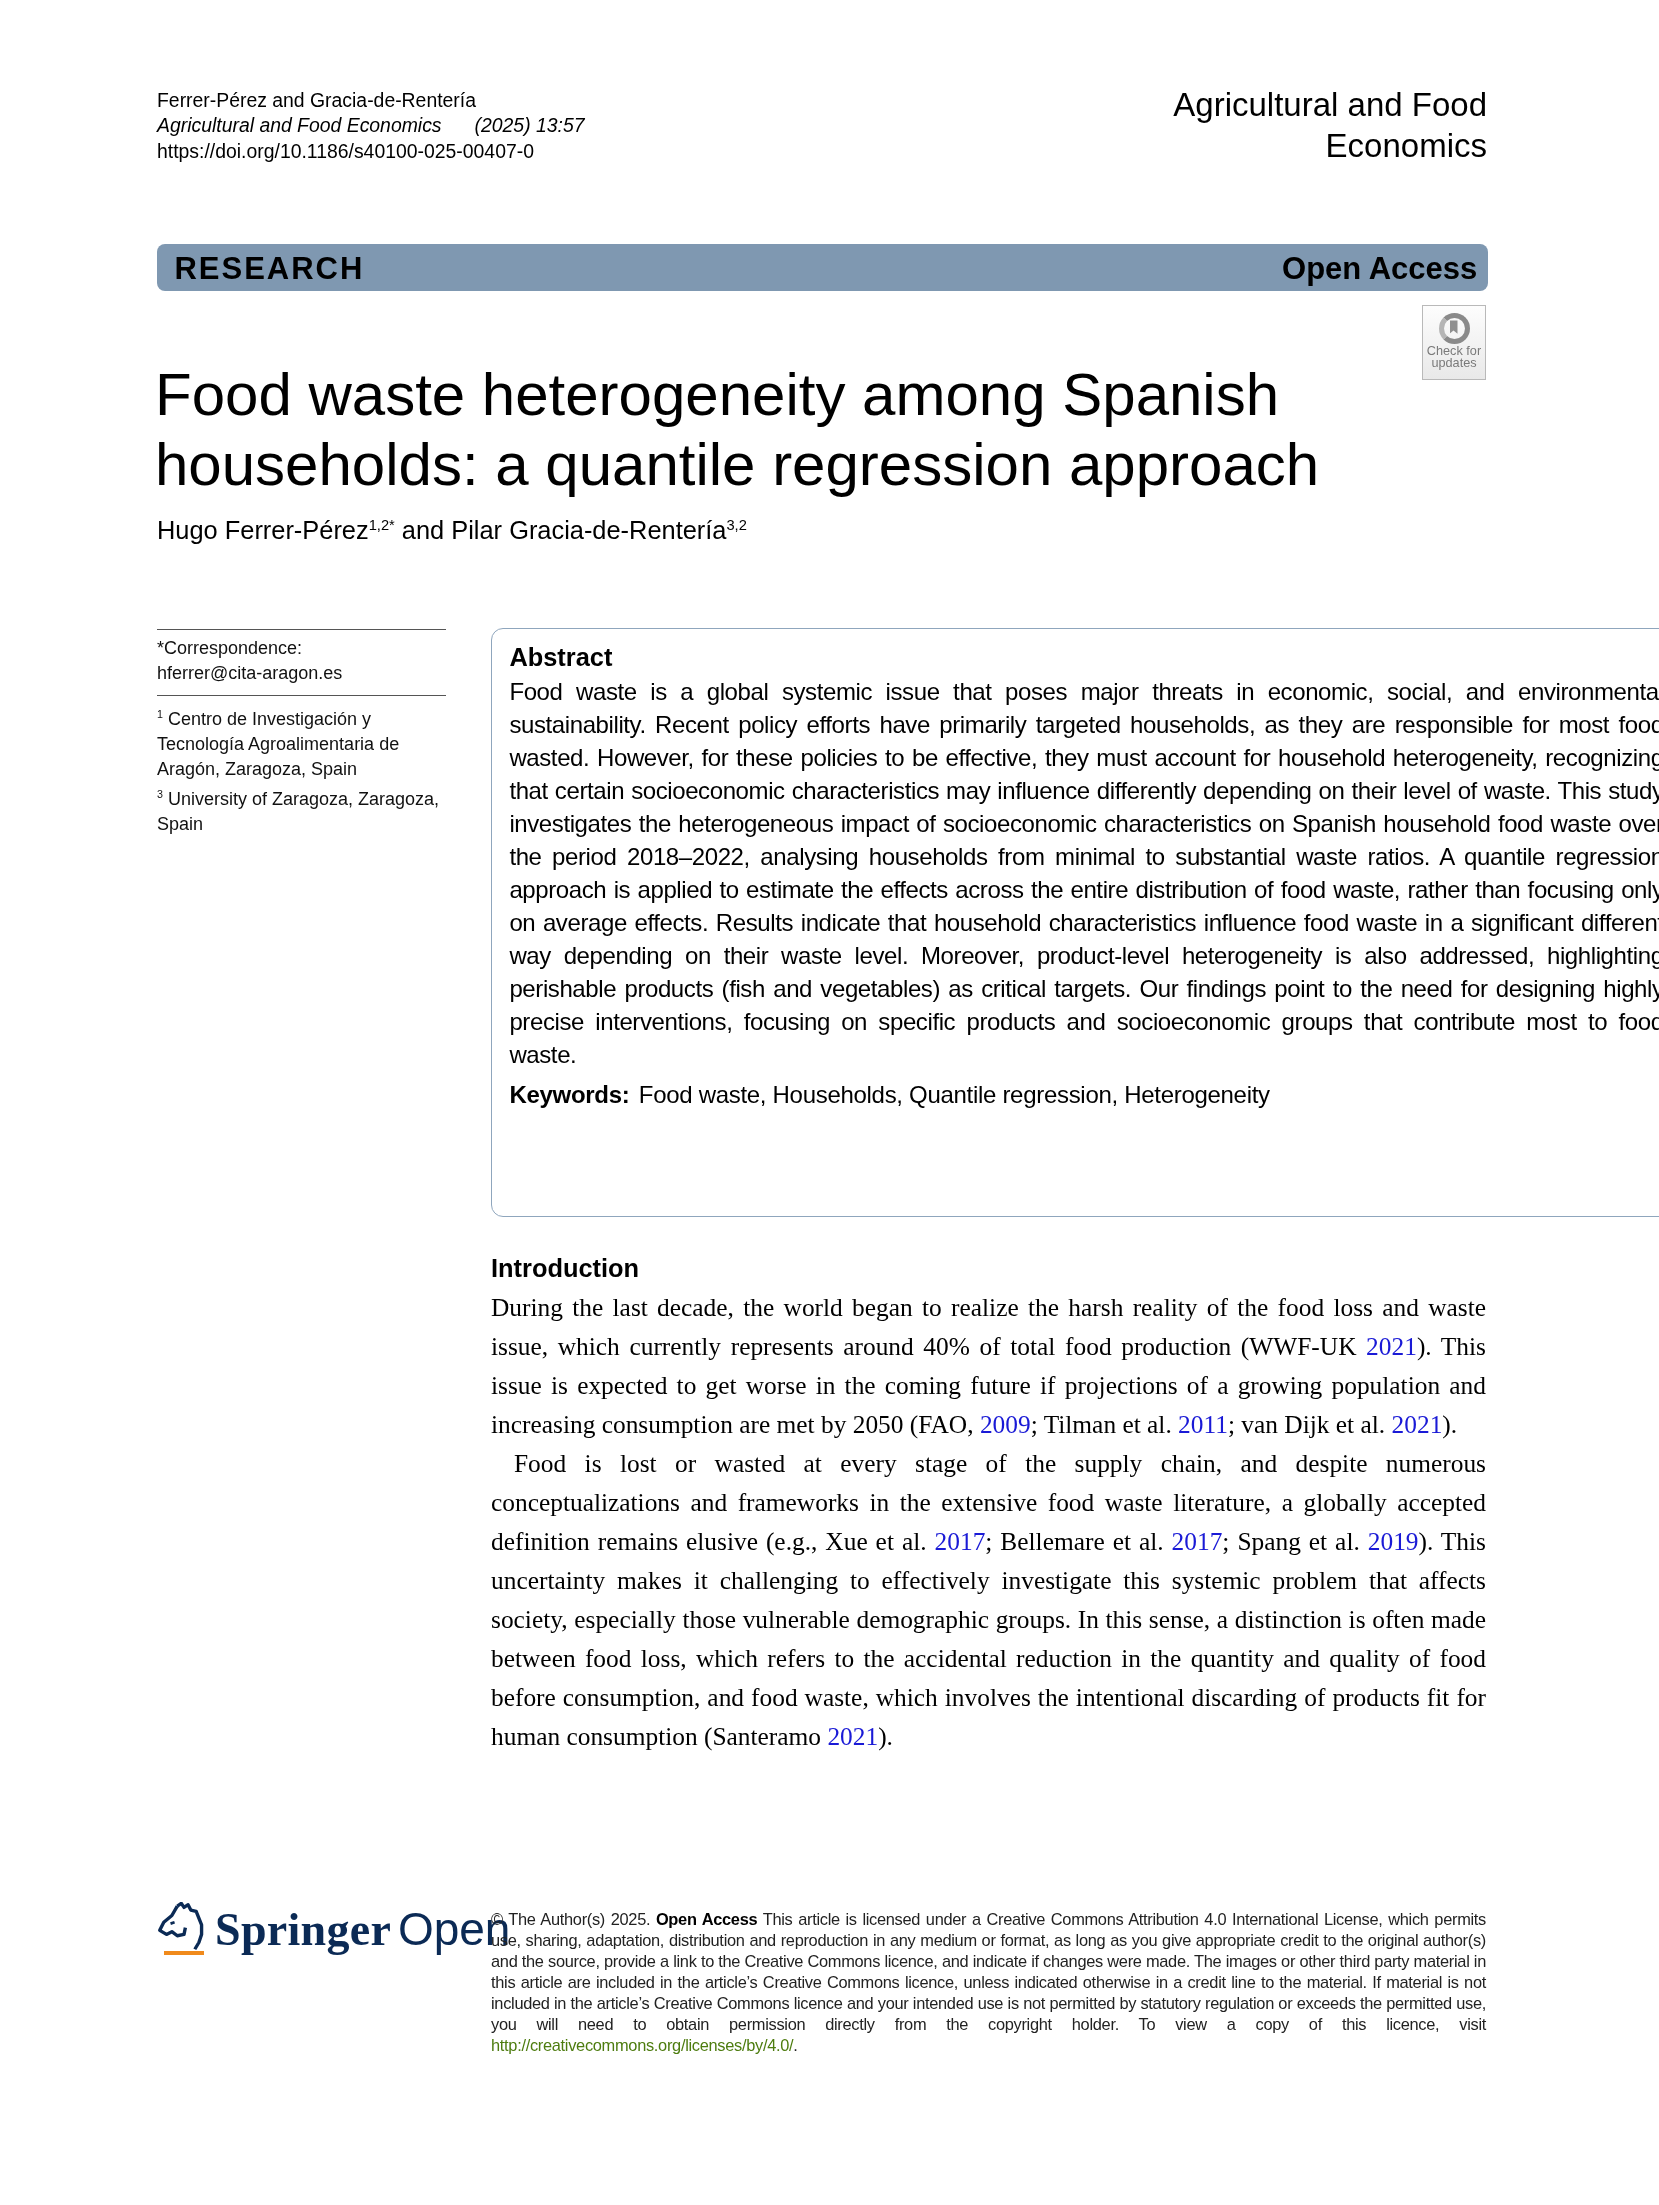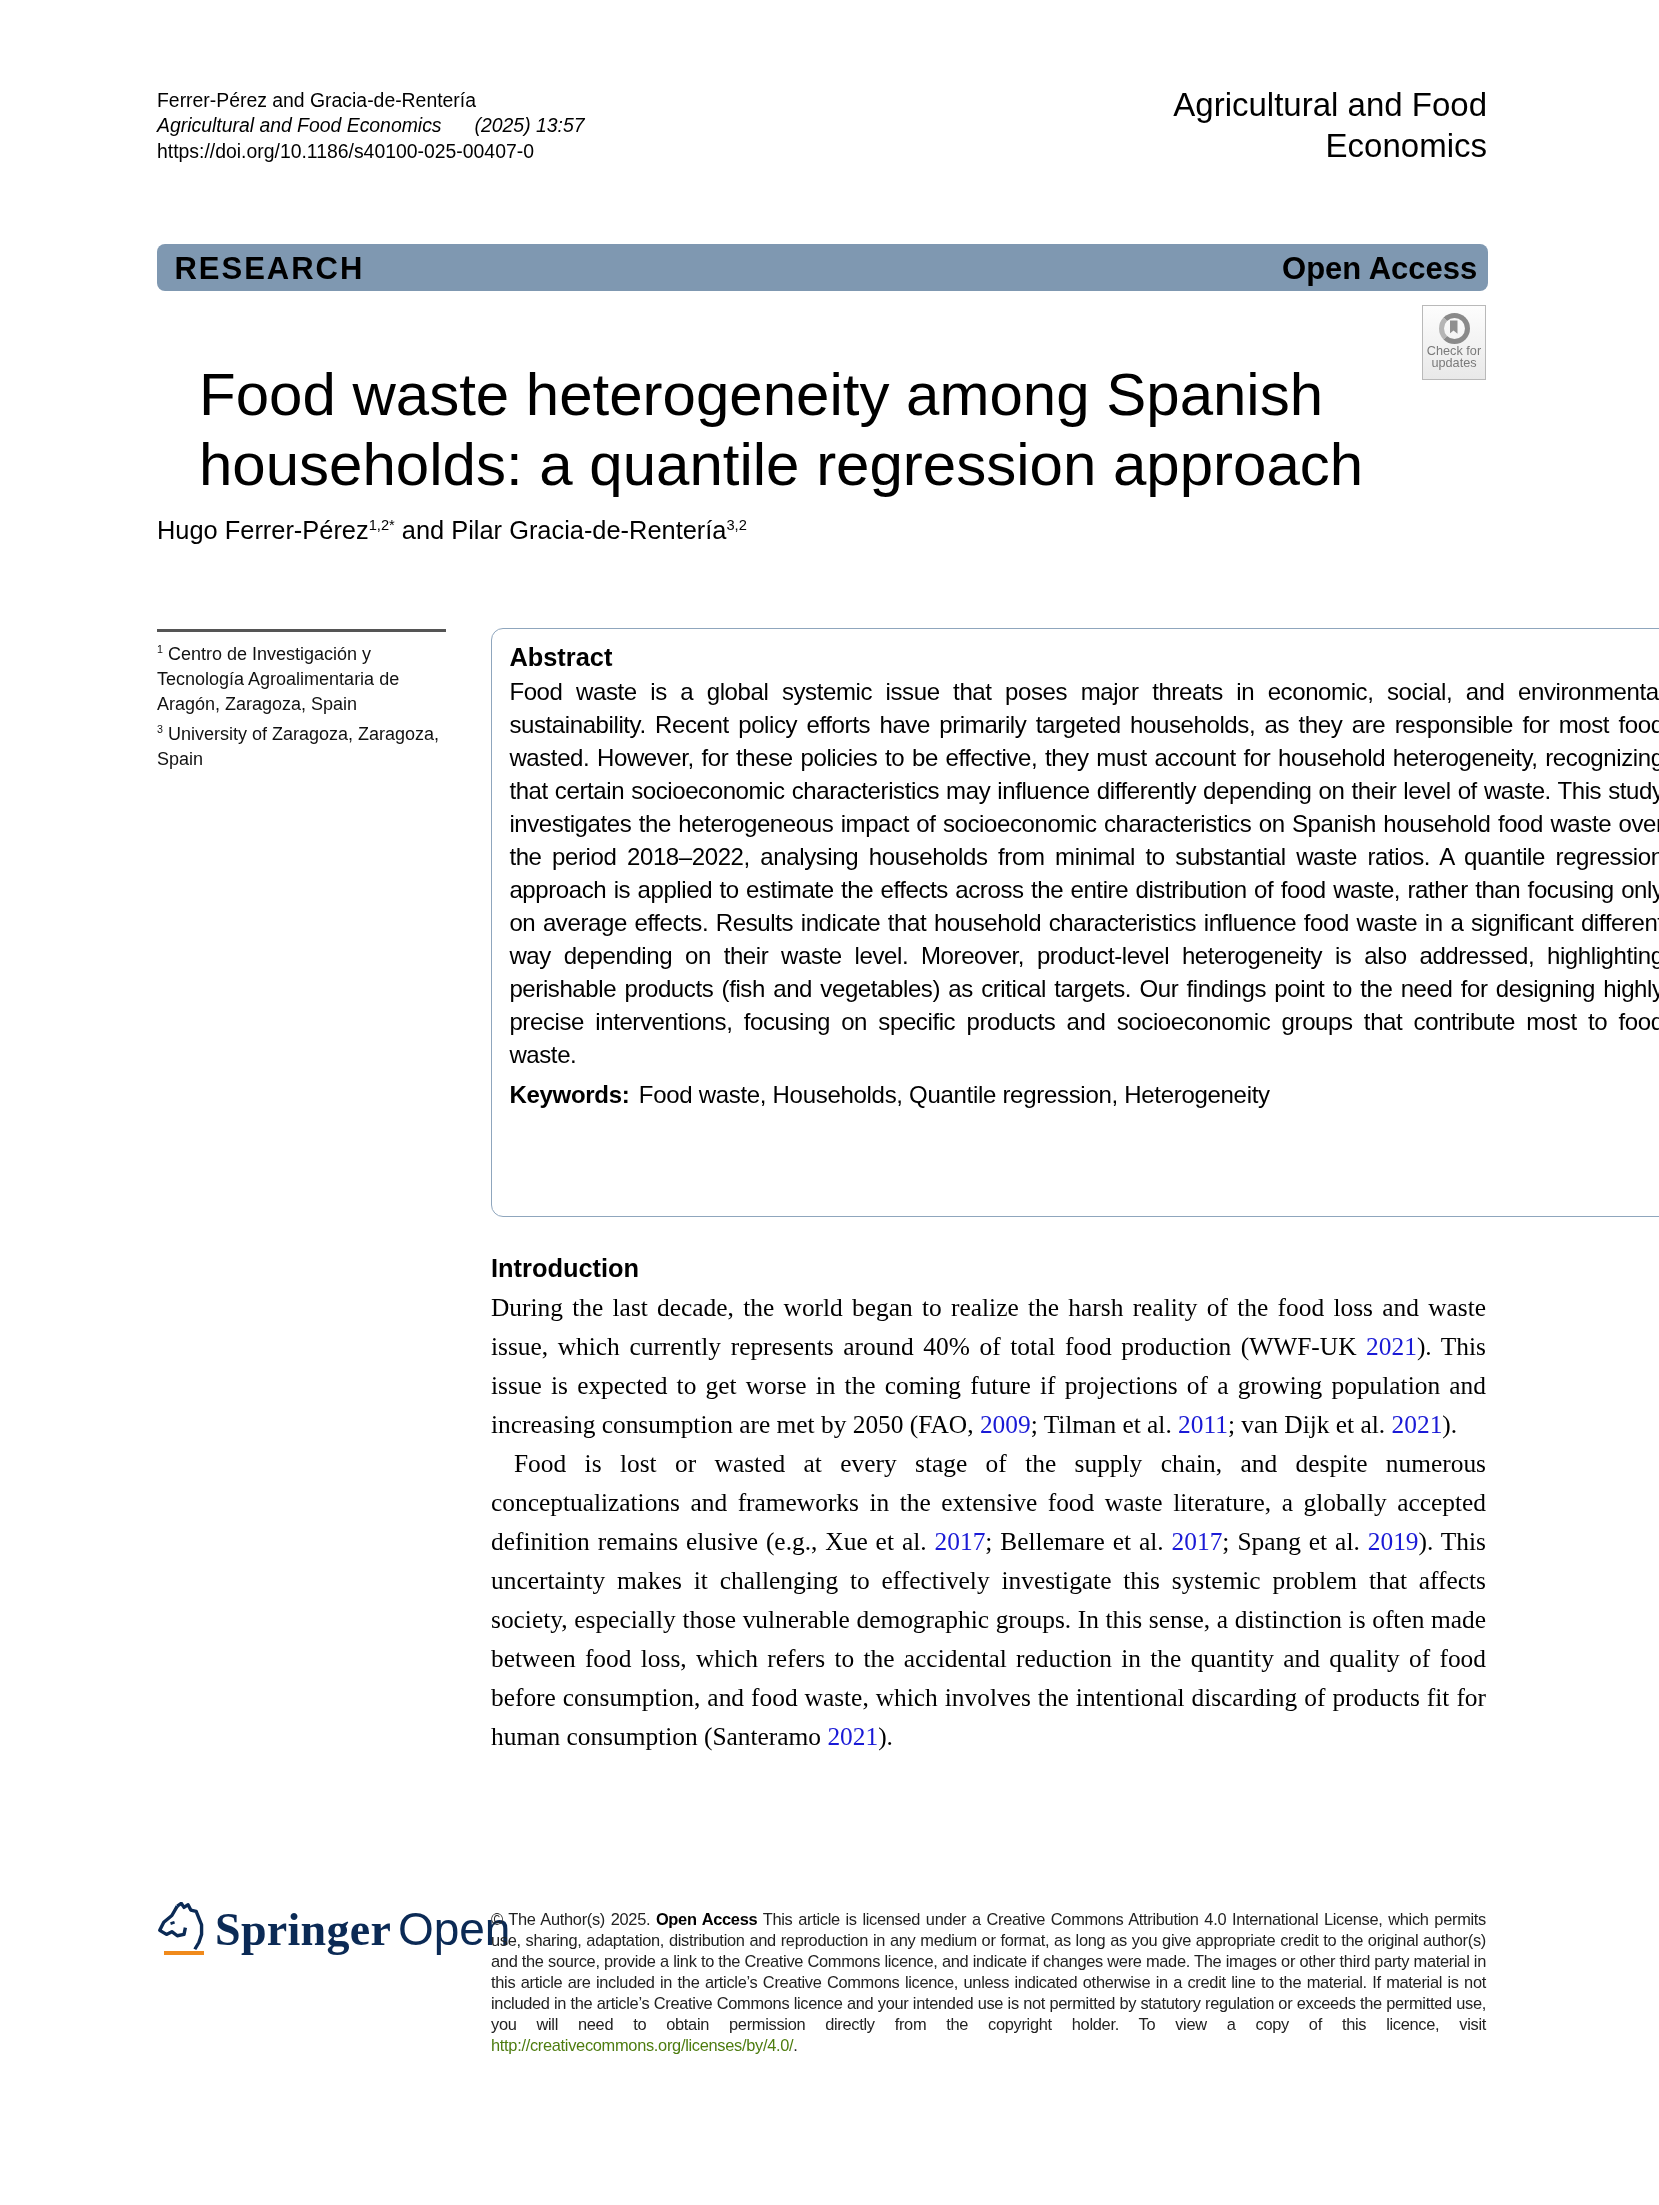--- a/index.html
+++ b/index.html
@@ -10,21 +10,21 @@
     .running-head { position: absolute; left: 157px; top: 88px; font-size: 19.4px; line-height: 25.4px; }
     .running-head .journal-line { font-style: italic; }
     .running-head .vol { font-style: italic; margin-left: 33px; margin-top: 32px; }
 
     .journal-name { position: absolute; right: 173px; top: 84px; text-align: right; font-size: 33px; line-height: 41px; }
 
     .banner { position: absolute; left: 157px; top: 244px; width: 1331px; height: 47px; background: #7f98b1; border-radius: 8px; }
     .banner .research { position: absolute; left: 17.4px; top: 6.7px; font-size: 31px; font-weight: bold; letter-spacing: 2px; }
     .banner .open-access { position: absolute; right: 10.7px; top: 6.7px; font-size: 31px; font-weight: bold; }
 
-    .title { position: absolute; left: 155px; top: 320px; width: 1171px; font-size: 60px; line-height: 70px; font-weight: normal; margin-left: 44px; }
+    .title { position: absolute; left: 155px; top: 320px; width: 1171px; font-size: 60px; line-height: 70px; font-weight: normal; }
 
     .crossmark { position: absolute; left: 1422px; top: 305px; width: 64px; height: 75px; border: 0.7px solid #b9b9b9; background: linear-gradient(#fdfdfd, #e9e9e9); box-sizing: border-box; text-align: center; }
     .crossmark .ring { width: 31px; height: 31px; margin: 6.7px auto 0; border-radius: 50%; border: 5.4px solid #8a8a8a; border-left-color: #b5b5b5; box-sizing: border-box; position: relative; }
     .crossmark .ring::after { content: ""; position: absolute; left: 6px; top: 2.7px; width: 8px; height: 13.4px; background: #8f8f8f; clip-path: polygon(0 0,100% 0,100% 100%,50% 75%,0 100%); }
     .crossmark .cm-text { font-size: 12.7px; line-height: 12px; color: #7a7a7a; margin-top: 1.3px; }
 
     .authors { position: absolute; left: 157px; top: 509px; font-size: 25.4px; line-height: 32px; font-weight: 300; }
     .authors sup { font-size: 14.7px; }
 
     .sidebar { position: absolute; left: 157px; top: 629px; width: 289px; font-size: 18px; line-height: 25px; color: #111; }
@@ -87,20 +87,24 @@
     <span>Check for</span><br><span>updates</span>
   </div>
 </div>
 
 <div class="authors sans">
   <span>Hugo Ferrer-Pérez</span><sup>1,2*</sup><span> and </span><span>Pilar Gracia-de-Rentería</span><sup>3,2</sup>
 </div>
 
 <div class="sidebar sans">
   <div class="rule"></div>
+  <div class="corr">
+    <div>*Correspondence:</div>
+    <div>hferrer@cita-aragon.es</div>
+  </div>
   <div class="rule"></div>
   <div class="aff-list">
     <div><sup>1</sup> <span>Centro de Investigación y Tecnología Agroalimentaria de Aragón, Zaragoza, Spain</span></div>
     <div><sup>3</sup> <span>University of Zaragoza, Zaragoza, Spain</span></div>
   </div>
 </div>
 
 <div class="abstract-box sans">
   <div class="abs-title">Abstract</div>
   <div class="abs-body">Food waste is a global systemic issue that poses major threats in economic, social, and environmental sustainability. Recent policy efforts have primarily targeted households, as they are responsible for most food wasted. However, for these policies to be effective, they must account for household heterogeneity, recognizing that certain socioeconomic characteristics may influence differently depending on their level of waste. This study investigates the heterogeneous impact of socioeconomic characteristics on Spanish household food waste over the period 2018–2022, analysing households from minimal to substantial waste ratios. A quantile regression approach is applied to estimate the effects across the entire distribution of food waste, rather than focusing only on average effects. Results indicate that household characteristics influence food waste in a significant different way depending on their waste level. Moreover, product-level heterogeneity is also addressed, highlighting perishable products (fish and vegetables) as critical targets. Our findings point to the need for designing highly precise interventions, focusing on specific products and socioeconomic groups that contribute most to food waste.</div>

